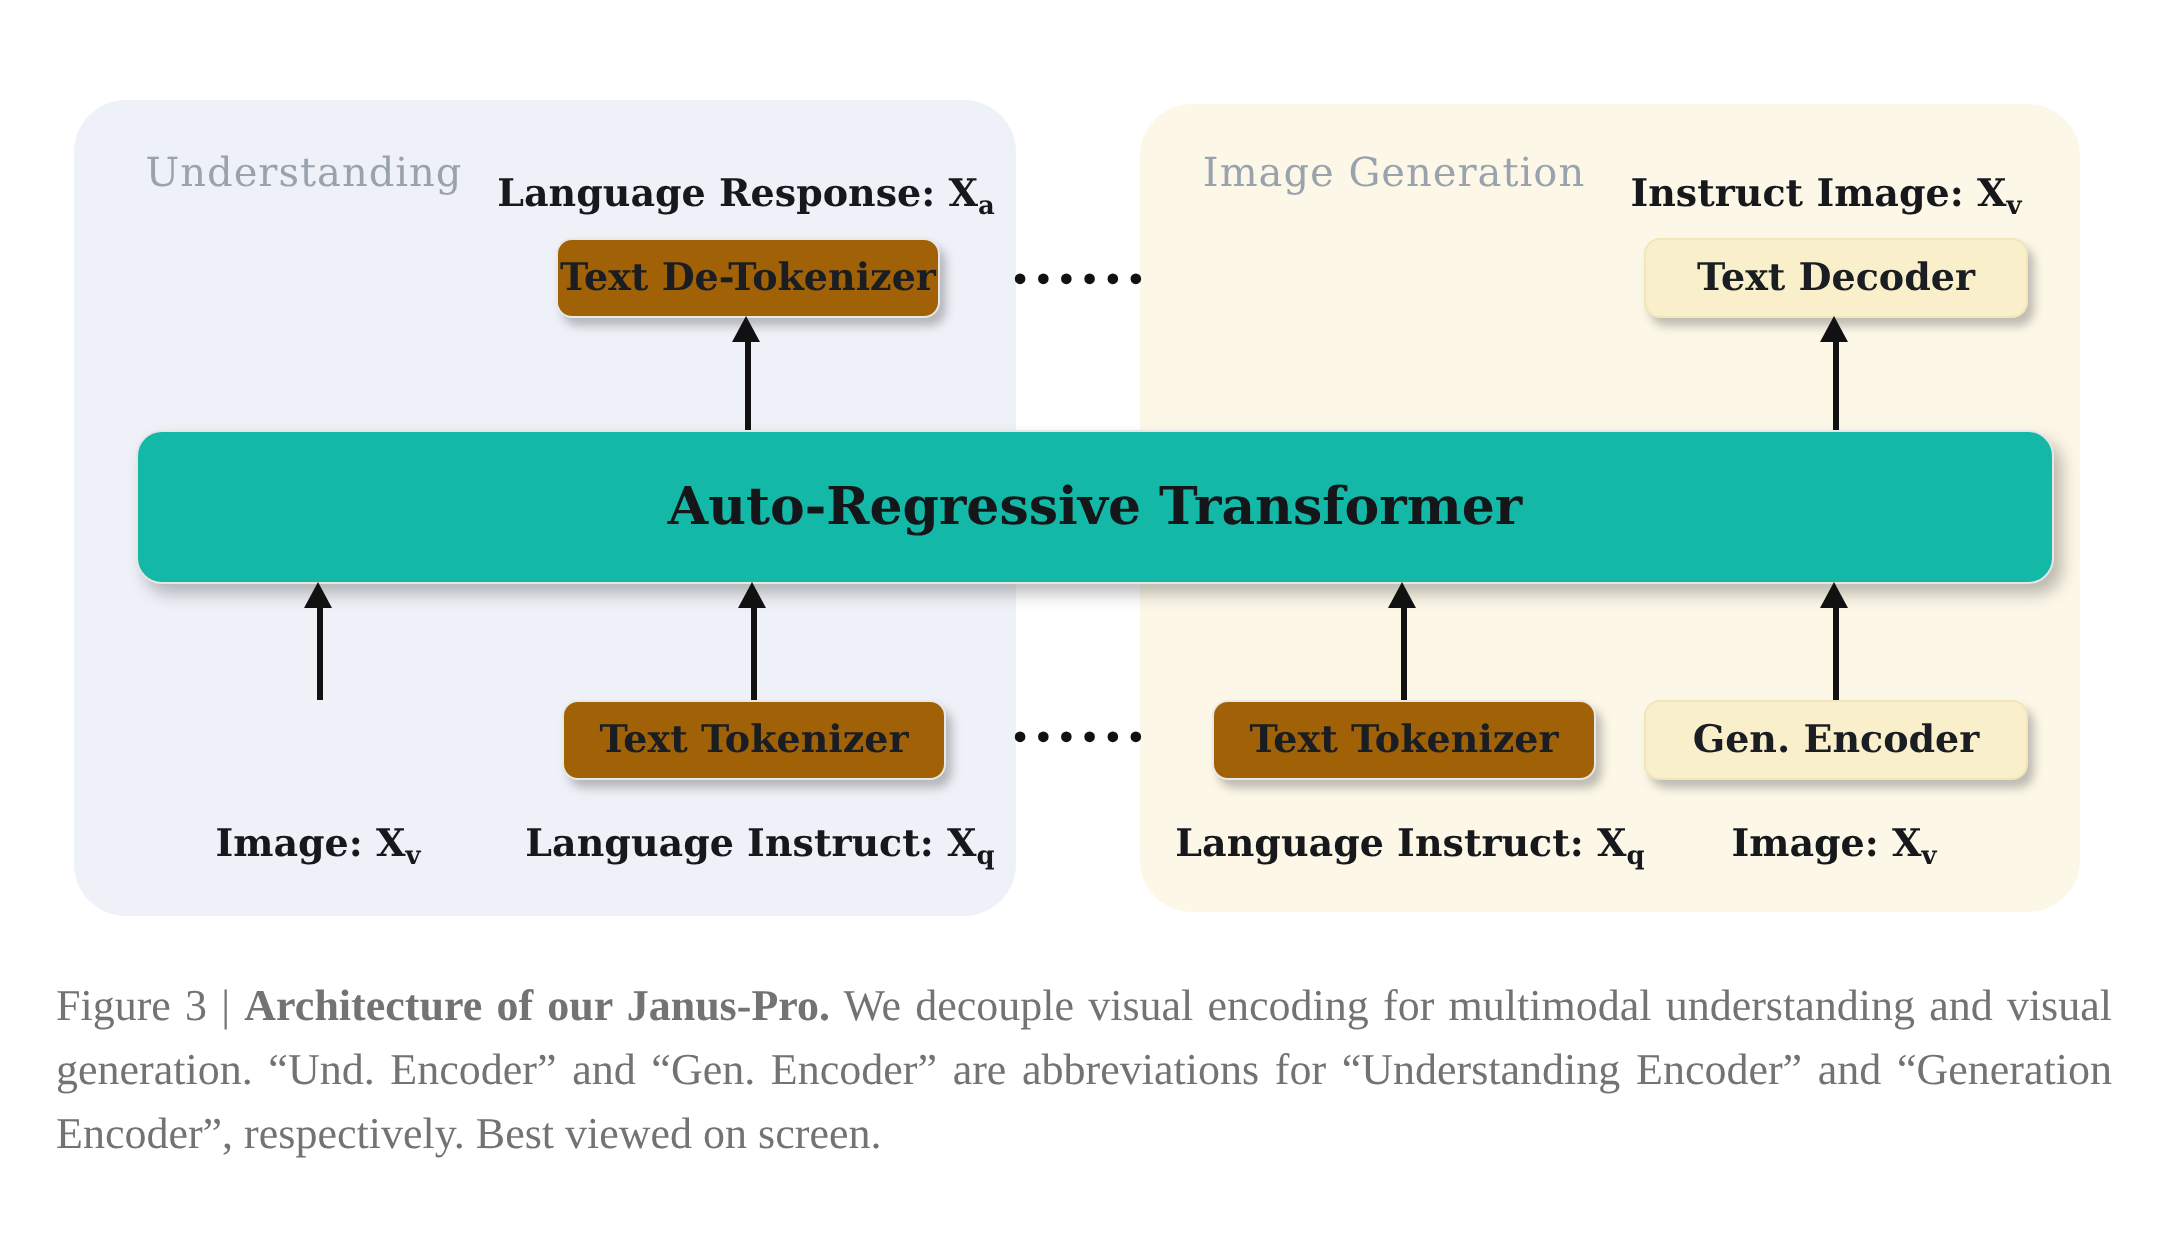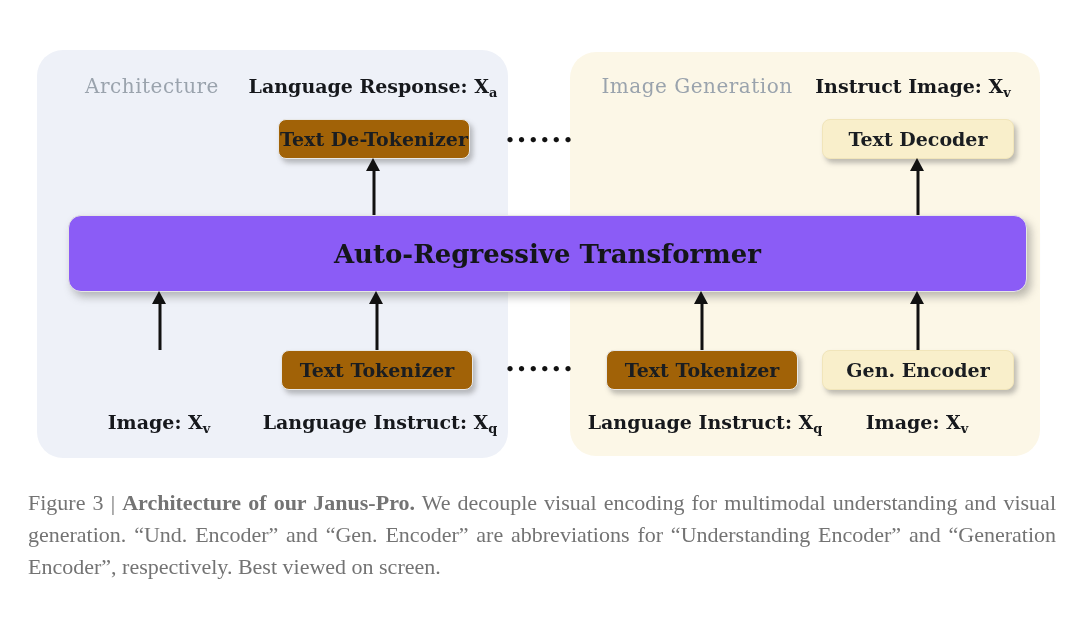--- a/index.html
+++ b/index.html
@@ -50,21 +50,21 @@
     font-size: 19px;
     font-weight: 600;
     color: #16181c;
     line-height: 23px;
   }
   .io-label sub {
     font-size: 0.68em;
     vertical-align: -0.3em;
     font-weight: 600;
   }
-  .row-top { top: 75px; }
+  .row-top { top: 86px; }
   .row-bottom { top: 411px; text-align: center; }
 
   
   .node {
     position: absolute;
     height: 38px;
     border-radius: 8px;
     display: flex;
     align-items: center;
     justify-content: center;
@@ -74,21 +74,21 @@
     box-shadow: 3px 4px 5px rgba(90, 90, 90, 0.38);
   }
   .node-gray   { background: #a16207; border: 1px solid #e8e8e6; }
   .node-blue   { background: #d8e6f8; border: 1px solid #cddcf2; }
   .node-yellow { background: #f9efcb; border: 1px solid #f1e5ba; }
 
   
   .bar {
     position: absolute;
     left: 68px; top: 215px; width: 957px; height: 75px;
-    background: #8b5cf6;
+    background: #14b8a6;
     border: 1px solid #e6e6e4;
     border-radius: 13px;
     box-shadow: 4px 5px 8px rgba(90, 90, 90, 0.40);
     display: flex;
     align-items: center;
     justify-content: center;
     font-size: 26px;
     font-weight: 600;
     color: #141619;
   }
@@ -144,21 +144,21 @@
   .caption .caption-bold { font-weight: bold; }
 </style>
 </head>
 <body>
 
 <div class="stage">
 
   <div class="panel panel-understanding"></div>
   <div class="panel panel-generation"></div>
 
-  <div class="panel-title" style="left:32px;">Architecture</div>
+  <div class="panel-title" style="left:32px;">Understanding</div>
   <div class="panel-title" style="left:577px;">Image Generation</div>
 
   <div class="io-label row-top" style="left:243px;">
     <span>Language Response: X</span><sub>a</sub>
   </div>
   <div class="io-label row-top" style="left:783px;">
     <span>Instruct Image: X</span><sub>v</sub>
   </div>
 
   <div class="node node-gray" style="left:278px; top:119px; width:190px;">Text De-Tokenizer</div>

